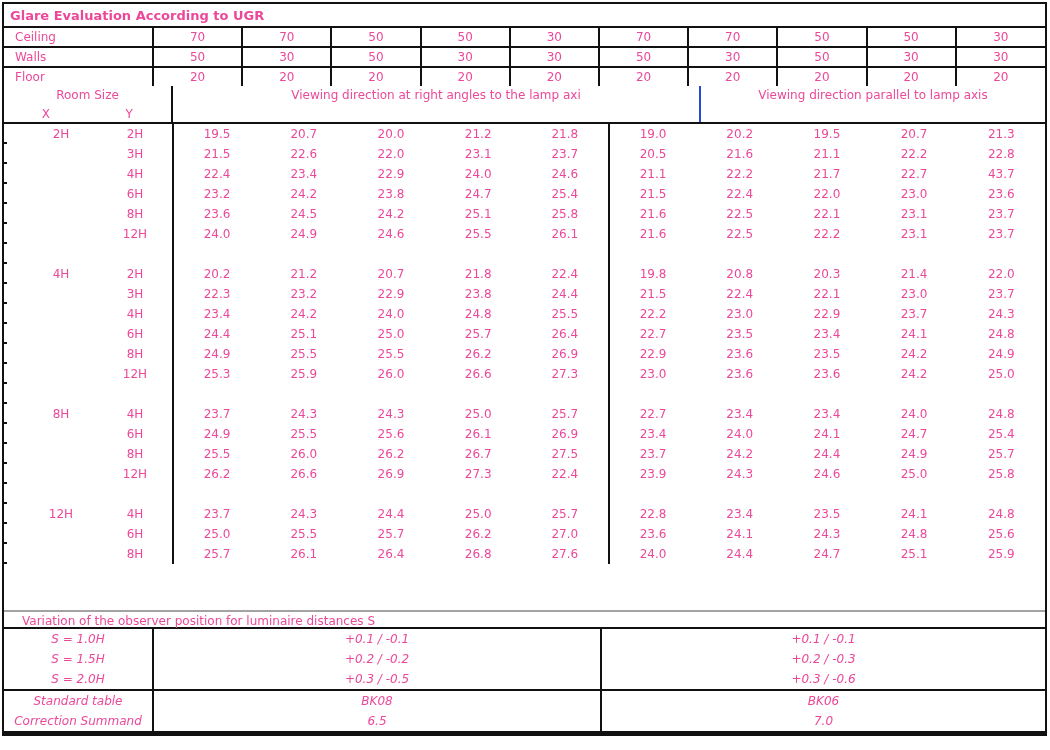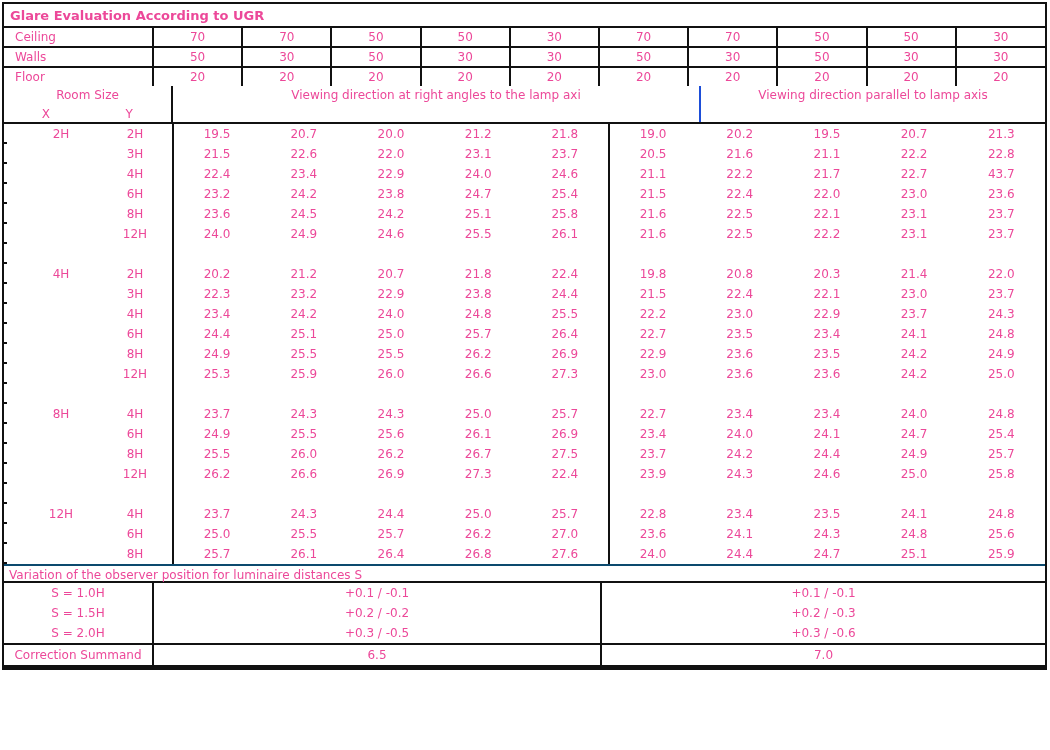--- a/index.html
+++ b/index.html
@@ -32,23 +32,23 @@
   .xy span { width:50%; text-align:center; }
   
   .bodywrap { position:relative;padding-left:20px; }
   .ticks {
     position:absolute; left:0; top:0; bottom:0; width:3px; pointer-events:none;
     background:repeating-linear-gradient(to bottom, transparent 0 18px, #111 18px 20px);
   }
   .ugr td { height:20px; line-height:20px; text-align:center; }
   .ugr td.bl { border-left:2px solid #111; }
   
-  .vhead { height:19px; line-height:19px; padding-left:5px; border-top:2px solid #0c4a6e; border-bottom:2px solid #111; }
-  
-  .tri td { height:20px; line-height:20px; text-align:center; }
+  .vhead { height:19px; line-height:19px; padding-left:18px; border-top:2px solid #a3a3a3; border-bottom:2px solid #111;margin-top:46px; }
+  
+  .tri td { height:20px; line-height:20px; text-align:center;font-style:italic; }
   .tri td.lab { border-right:2px solid #111; }
   .tri td.mid { border-right:2px solid #111; }
   .sect-end { border-bottom:2px solid #111; }
   
   .footer { height:46px; padding:2px 5px 0 5px; white-space:pre-wrap; overflow:hidden; }
 </style>
 </head>
 <body>
 
 <div class="page">
@@ -465,20 +465,25 @@
       </tbody>
     </table>
 
     <table class="tri sect-end">
       <colgroup>
           <col style="width:149px">
           <col style="width:448px">
         </colgroup>
       <tbody>
         <tr>
+          <td class="lab">Standard table</td>
+          <td class="mid">BK08</td>
+          <td>BK06</td>
+        </tr>
+        <tr>
           <td class="lab">Correction Summand</td>
           <td class="mid">6.5</td>
           <td>7.0</td>
         </tr>
       </tbody>
     </table>
 
 
   </div>
 </div>

